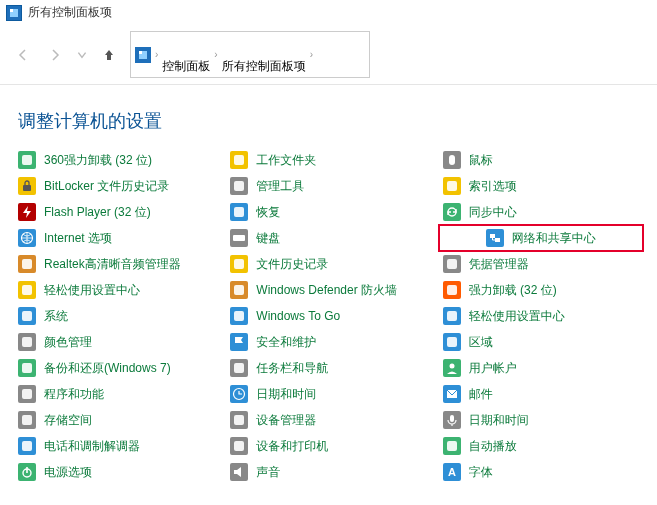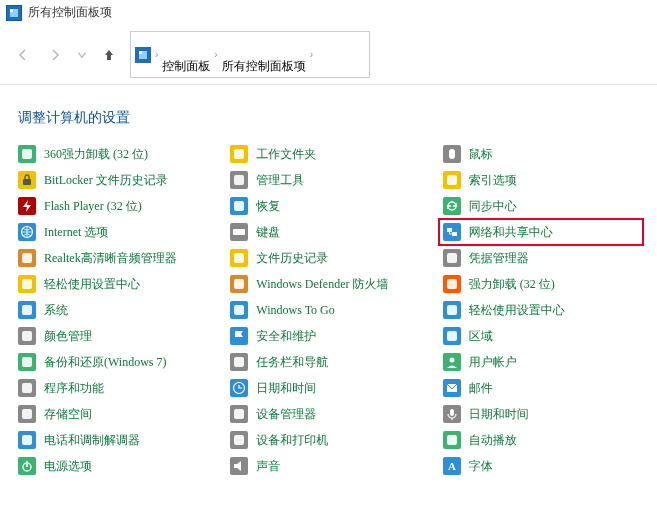--- a/index.html
+++ b/index.html
@@ -9,25 +9,25 @@
   .title-icon svg{width:10px;height:10px;}
   .nav-row { display: flex; align-items: center; gap: 10px; padding: 6px 12px; border-bottom: 1px solid #e5e5e5; }
   .nav-btn { width: 22px; height: 22px; display:flex;align-items:center;justify-content:center; color:#bbb; }
   .nav-btn svg{width:16px;height:16px;}
   .nav-up { color:#555;}
   .crumb-box { display:flex; align-items:center; border:1px solid #ccc; padding:2px 4px; flex:0 0 auto; min-width:240px; gap:4px;}
   .crumb-icon { width:16px;height:16px;background:#1e6fba;display:flex;align-items:center;justify-content:center;}
   .crumb-icon svg{width:10px;height:10px;}
   .crumb-sep{color:#999;font-size:10px;}
   .crumb-text{color:#000;margin-top:24px;}
-  .heading { padding: 24px 18px 14px; color:#0b5394; font-size:14px; }
+  .heading { padding: 24px 18px 14px; color:#0b5394; font-size:18px; }
   .grid { display:grid; grid-template-columns: repeat(3, 1fr); column-gap: 8px; padding: 0 14px 20px; }
-  .cell { display:flex; align-items:center; gap:8px; height:26px; padding:2px 4px; position:relative;font-family:Liberation Serif, serif;}
+  .cell { display:flex; align-items:center; gap:8px; height:26px; padding:2px 4px; position:relative;}
   .cell.selected { background:#cde8ff; }
-  .cell.highlighted { outline:2px solid #e4002b; outline-offset:-1px; }
+  .cell.highlighted { outline:2px solid #e4002b; outline-offset:-1px;justify-content:center; }
   .ic { width:18px; height:18px; flex:0 0 18px; display:flex;align-items:center;justify-content:center; border-radius:2px;}
   .ic svg{width:14px;height:14px;}
   .lbl { color:#0b7a3b; font-size:12px; white-space:nowrap; overflow:hidden; text-overflow:ellipsis;}
 </style>
 </head>
 <body>
 
 <div class="titlebar">
   <span class="title-icon">
     <svg viewBox="0 0 10 10">

